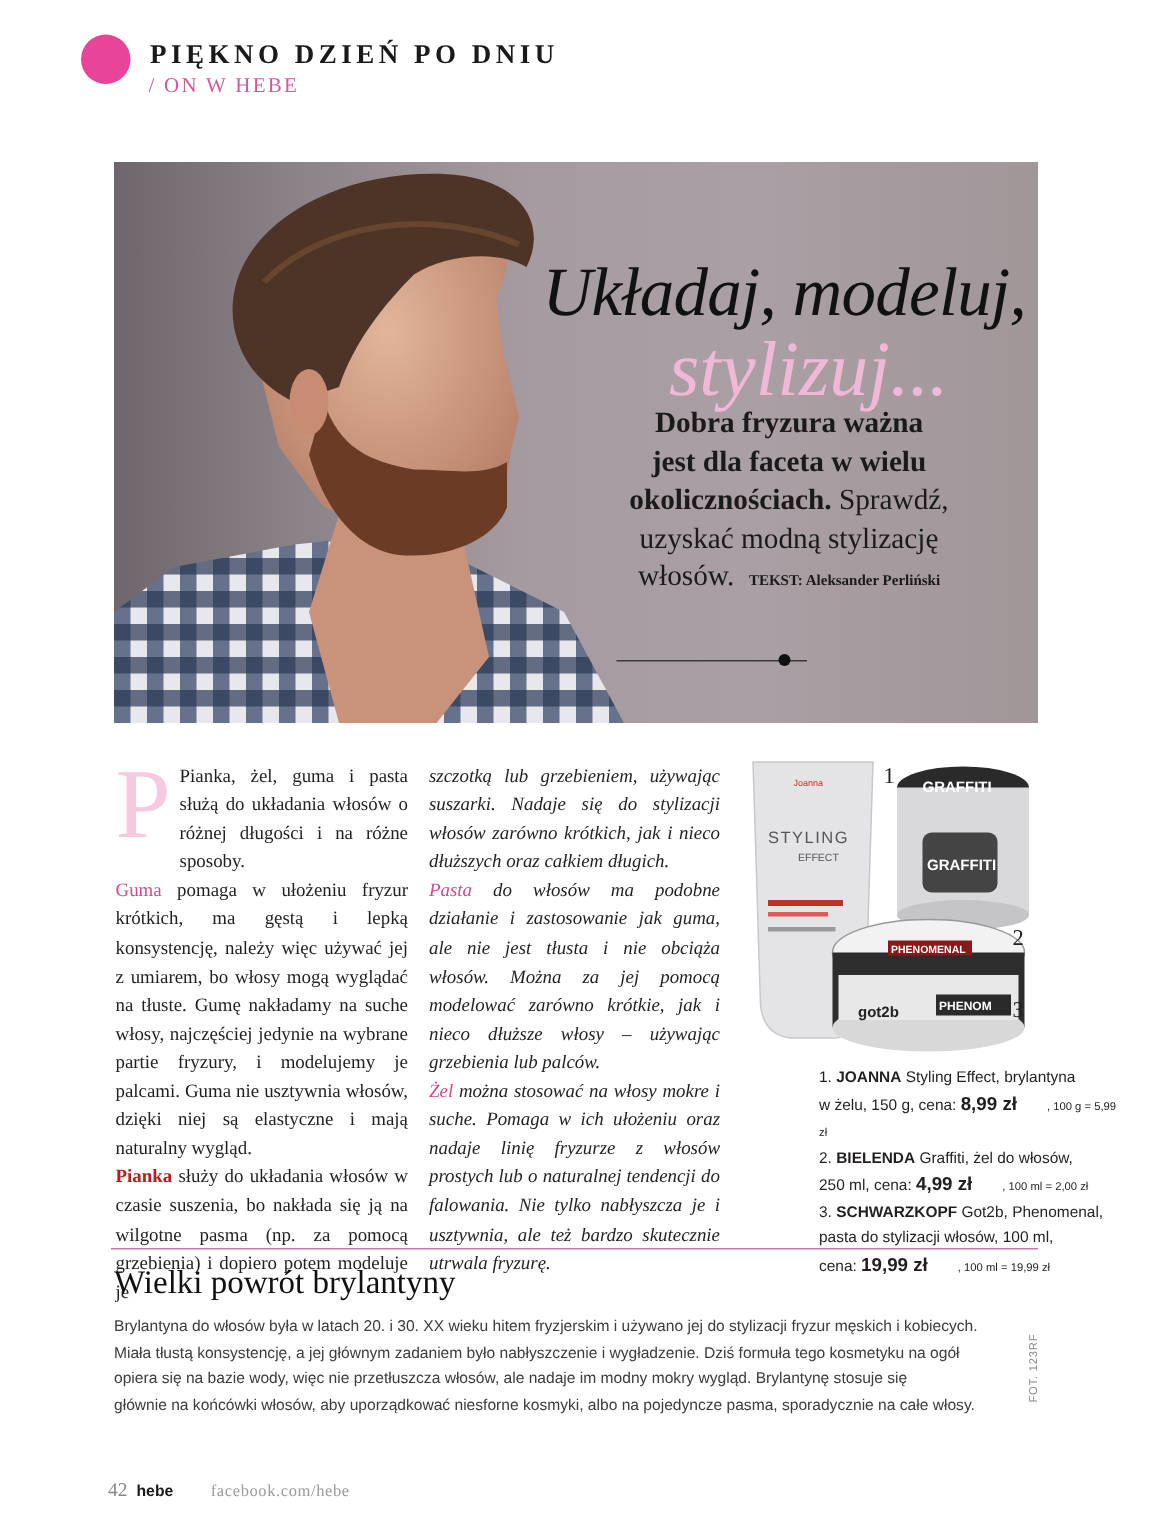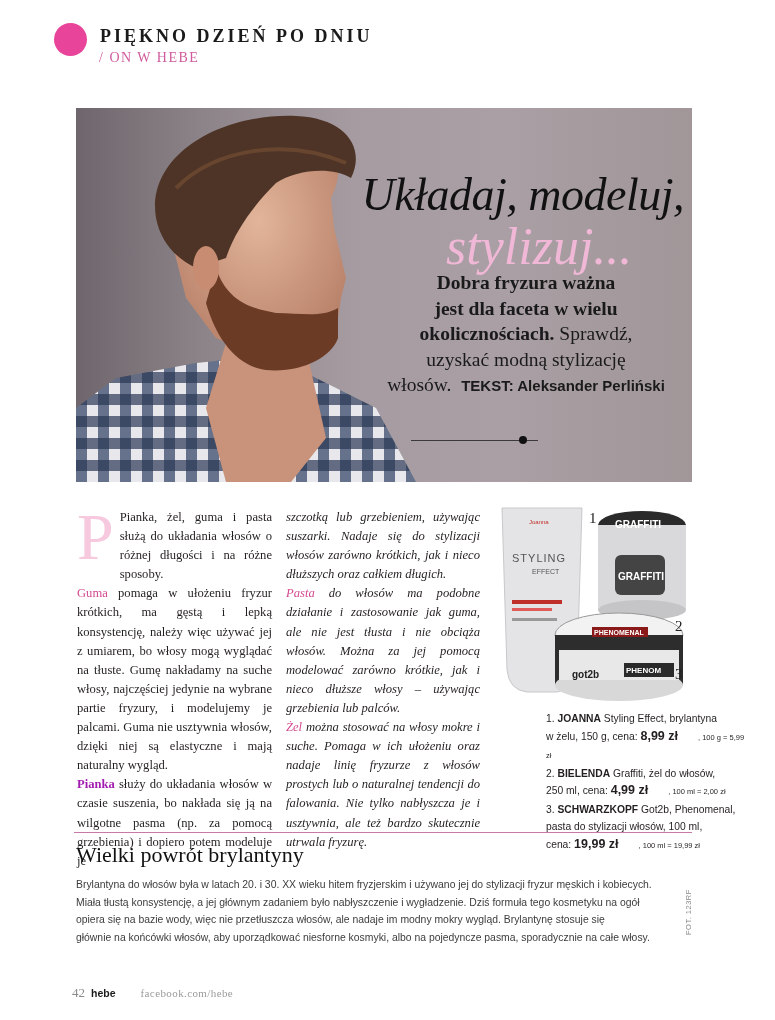--- a/index.html
+++ b/index.html
@@ -10,29 +10,29 @@
     .section-title { left: 100px; top: 26px; font-family: "Liberation Serif", serif; font-size: 18px; letter-spacing: 3px; color: #1a1a1a; font-weight: bold; white-space: nowrap; text-align: right; }
     .section-sub { left: 99px; top: 50px; font-family: "Liberation Serif", serif; font-size: 14px; letter-spacing: 1.5px; color: #d05a9c; white-space: nowrap; }
     
     .hero { left: 76px; top: 108px; width: 616px; height: 374px; overflow: hidden;
       background: linear-gradient(90deg, #6e666c 0%, #8c8388 20%, #a59ba0 45%, #a99fa4 70%, #a19799 100%); }
     .hero-svg { position: absolute; left: 0; top: 0; }
     .hero-title { right: 8px; top: 60px; font-family: "Liberation Serif", serif; font-style: italic; font-size: 46px; color: #111; white-space: nowrap; letter-spacing: -0.5px; }
     .hero-title2 { left: 370px; top: 109px; font-family: "Liberation Serif", serif; font-style: italic; font-size: 52px; color: #f0b8d6; white-space: nowrap; }
     .hero-lead { left: 300px; top: 162px; width: 300px; text-align: center; font-family: "Liberation Serif", serif; font-size: 19.5px; line-height: 25.5px; color: #1a1a1a; }
     .hero-lead b { font-weight: bold; }
-    .hero-credit { font-family: Liberation Sans, sans-serif; font-size: 15px; font-weight: bold; }
+    .hero-credit { font-family: Liberation Serif, serif; font-size: 10px; font-weight: bold; }
     .hero-rule { left: 335px; top: 332px; width: 127px; height: 1px; background: #3a3a3a; }
     .hero-knob { left: 443px; top: 328px; width: 8px; height: 8px; border-radius: 50%; background: #111; }
     
     .col { font-family: "Liberation Serif", serif; font-size: 12.6px; line-height: 19.1px; color: #231f20; text-align: justify; }
     .col1 { left: 77px; top: 508px; width: 195px; }
     .col2 { left: 286px; top: 508px; width: 194px; font-style: italic; }
     .dropcap { float: left; font-family: "Liberation Serif", serif; font-size: 66px; line-height: 54px; color: #f6c9df; margin: 2px 6px 0 0; height: 56px; }
-    .hl { color: #a21caf; font-weight: bold; }
+    .hl { color: #b91c1c; font-weight: bold; }
     .hl2 { color: #d4488f; }
     
     .products { left: 497px; top: 500px; width: 205px; height: 205px; }
     .prod-num { font-family: "Liberation Serif", serif; font-size: 15px; color: #222; }
     .caption { left: 506px; top: 710px; width: 200px; font-family: "Liberation Sans", sans-serif; font-size: 10.3px; line-height: 17.5px; color: #231f20; margin-left: 40px; }
     .caption b { font-weight: bold; }
     .caption .price { font-size: 12.5px; font-weight: bold; }
     .caption .unit { font-size: 7.5px; padding-left: 20px; }
     
     .pink-rule { left: 74px; top: 832px; width: 618px; height: 1px; background: #c77aa8; }

